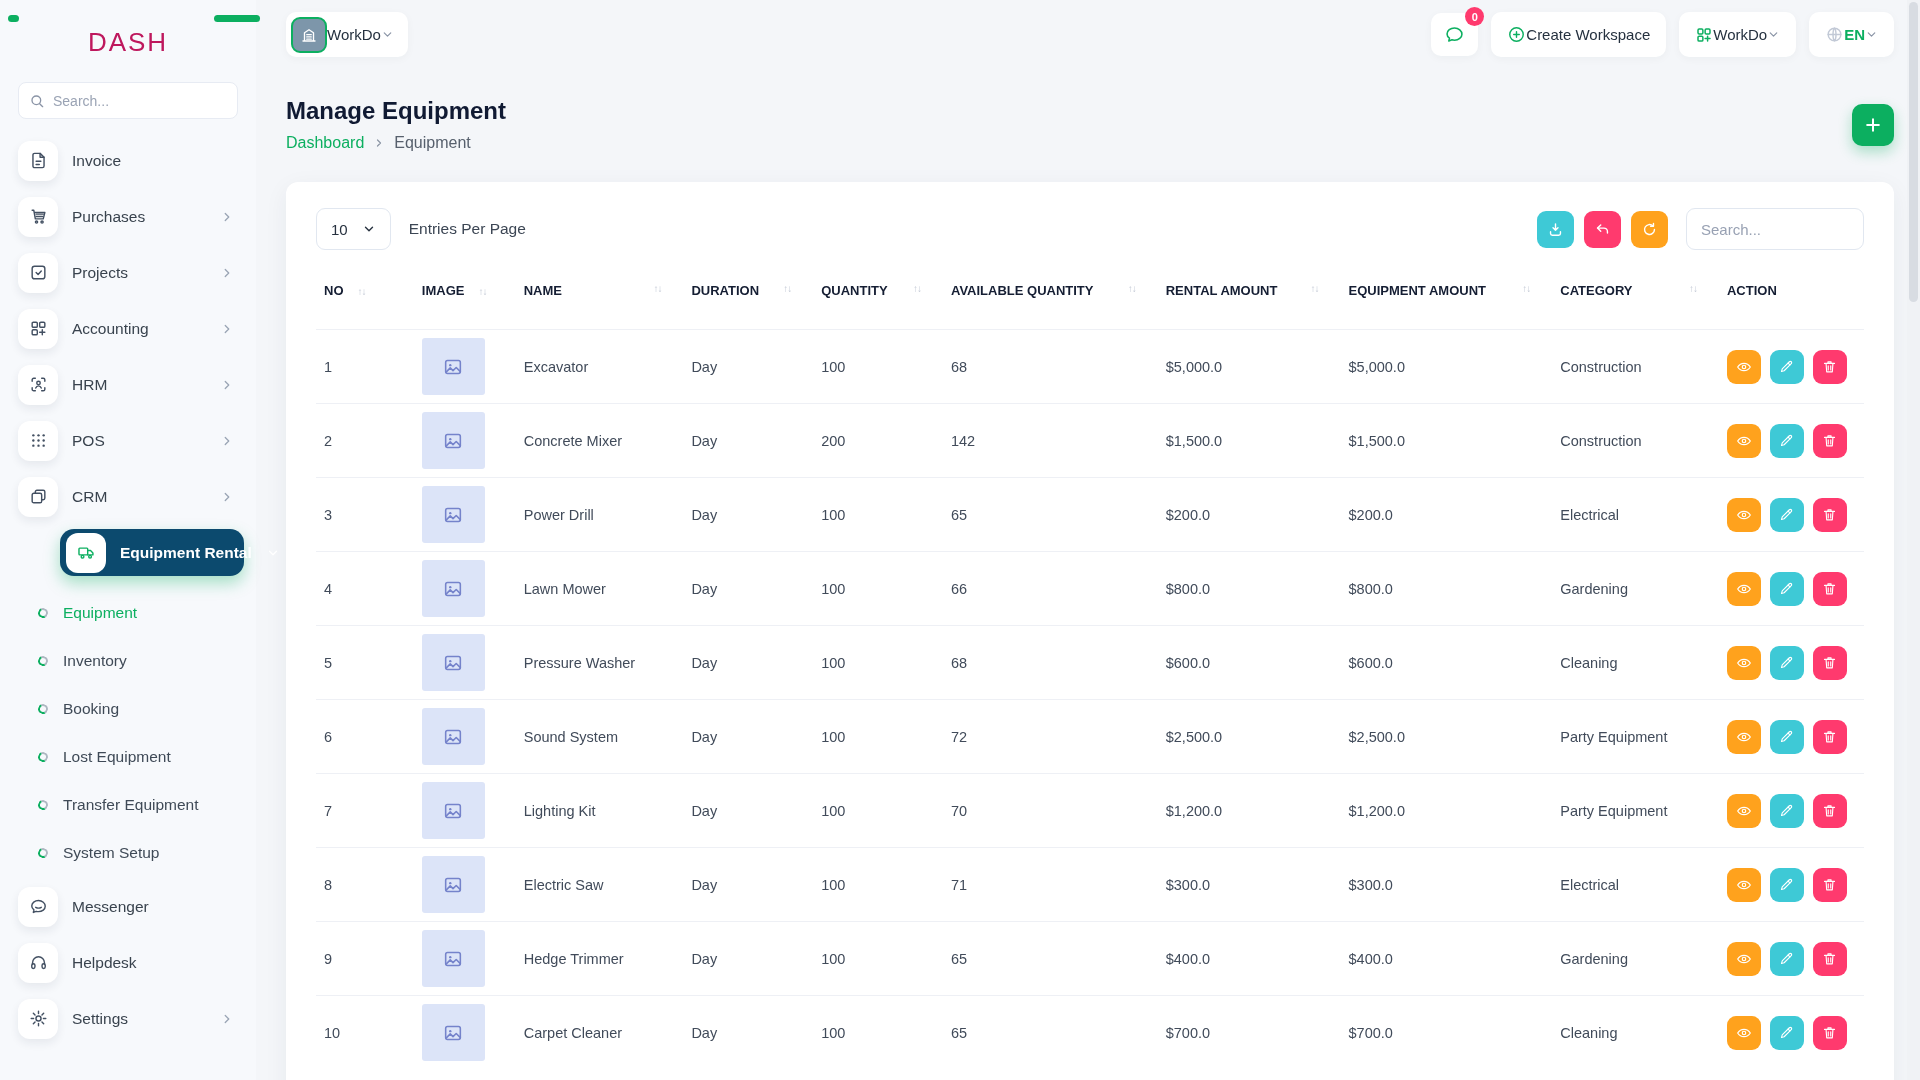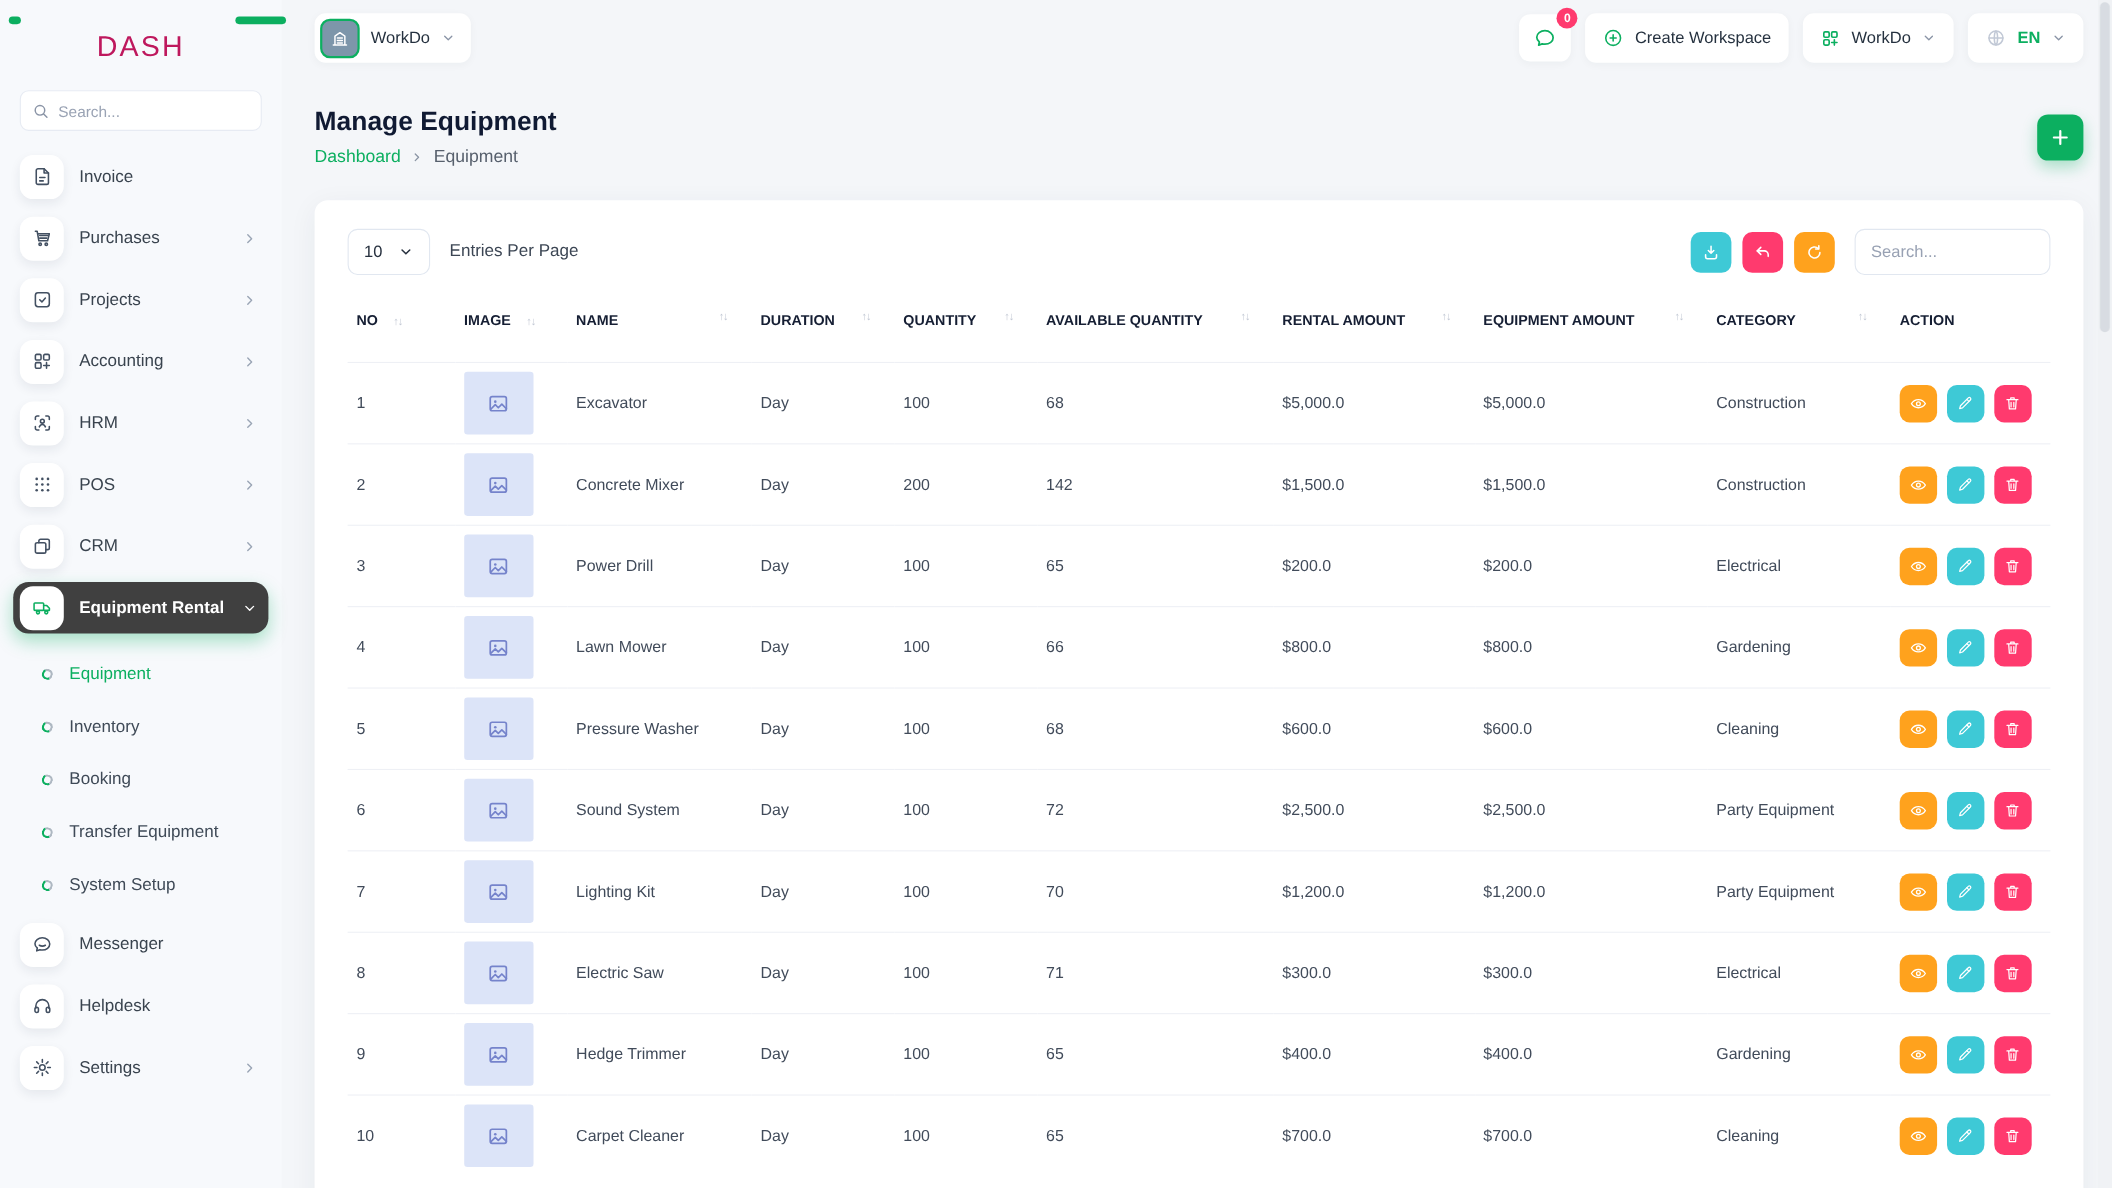--- a/index.html
+++ b/index.html
@@ -40,21 +40,21 @@
     border-radius:14px; cursor:pointer;
   }
   .icon-card {
     width:40px; height:40px; background:#fff; border-radius:12px; flex:0 0 40px;
     box-shadow:0 4px 10px rgba(30,41,59,.08);
     display:flex; align-items:center; justify-content:center; color:#435062;
   }
   .nav-label { font-size:15.5px; font-weight:500; color:#39434e; white-space:nowrap; }
   .nav-chevron { margin-left:auto; color:#9aa5b5; }
   .nav-item.active {
-    background:#404040; box-shadow:0 7px 16px rgba(12,175,96,.35);
+    background:#0c4a6e; box-shadow:0 7px 16px rgba(12,175,96,.35);margin-left:48px;
   }
   .nav-item.active .icon-card { color:#0caf60; box-shadow:none; }
   .nav-item.active .nav-label { color:#fff; font-weight:700; }
   .nav-item.active .nav-chevron { color:#fff; }
   .submenu { padding:4px 0 6px 26px; }
   .submenu-item {
     display:flex; align-items:center; gap:15px; height:48px;
     font-size:15.5px; color:#3f4a57; cursor:pointer;
   }
   .submenu-item .bullet {
@@ -62,21 +62,21 @@
     border:2px solid #aeb8c2; border-left-color:#0caf60; border-bottom-color:#0caf60;
     transform:rotate(18deg); flex:0 0 10px;
   }
   .submenu-item.active { color:#0caf60; }
 
   
   .main { margin-left:256px; padding:12px 26px 0 30px; }
   .topbar { display:flex; justify-content:space-between; align-items:center; }
   .pill {
     background:#fff; border-radius:10px; height:45px;
-    display:flex; align-items:center; gap:10px; padding:0 16px;
+    display:flex; align-items:center; padding:0 16px;
     box-shadow:0 2px 8px rgba(30,41,59,.04); cursor:pointer;
     font-size:15px; font-weight:500; color:#25313f;
   }
   .workspace-pill { padding:0 14px 0 5px; }
   .avatar {
     width:36px; height:36px; border-radius:9px; background:#7d96aa;
     border:2px solid #0caf60; display:flex; align-items:center; justify-content:center; color:#fff;
   }
   .top-right { display:flex; align-items:center; gap:13px; }
   .chat-btn {
@@ -310,20 +310,24 @@
         <span class="bullet"></span>
         <span>Equipment</span>
       </div>
       <div class="submenu-item">
         <span class="bullet"></span>
         <span>Inventory</span>
       </div>
       <div class="submenu-item">
         <span class="bullet"></span>
         <span>Booking</span>
+      </div>
+      <div class="submenu-item">
+        <span class="bullet"></span>
+        <span>Lost Equipment</span>
       </div>
       <div class="submenu-item">
         <span class="bullet"></span>
         <span>Transfer Equipment</span>
       </div>
       <div class="submenu-item">
         <span class="bullet"></span>
         <span>System Setup</span>
       </div>
     </div>

